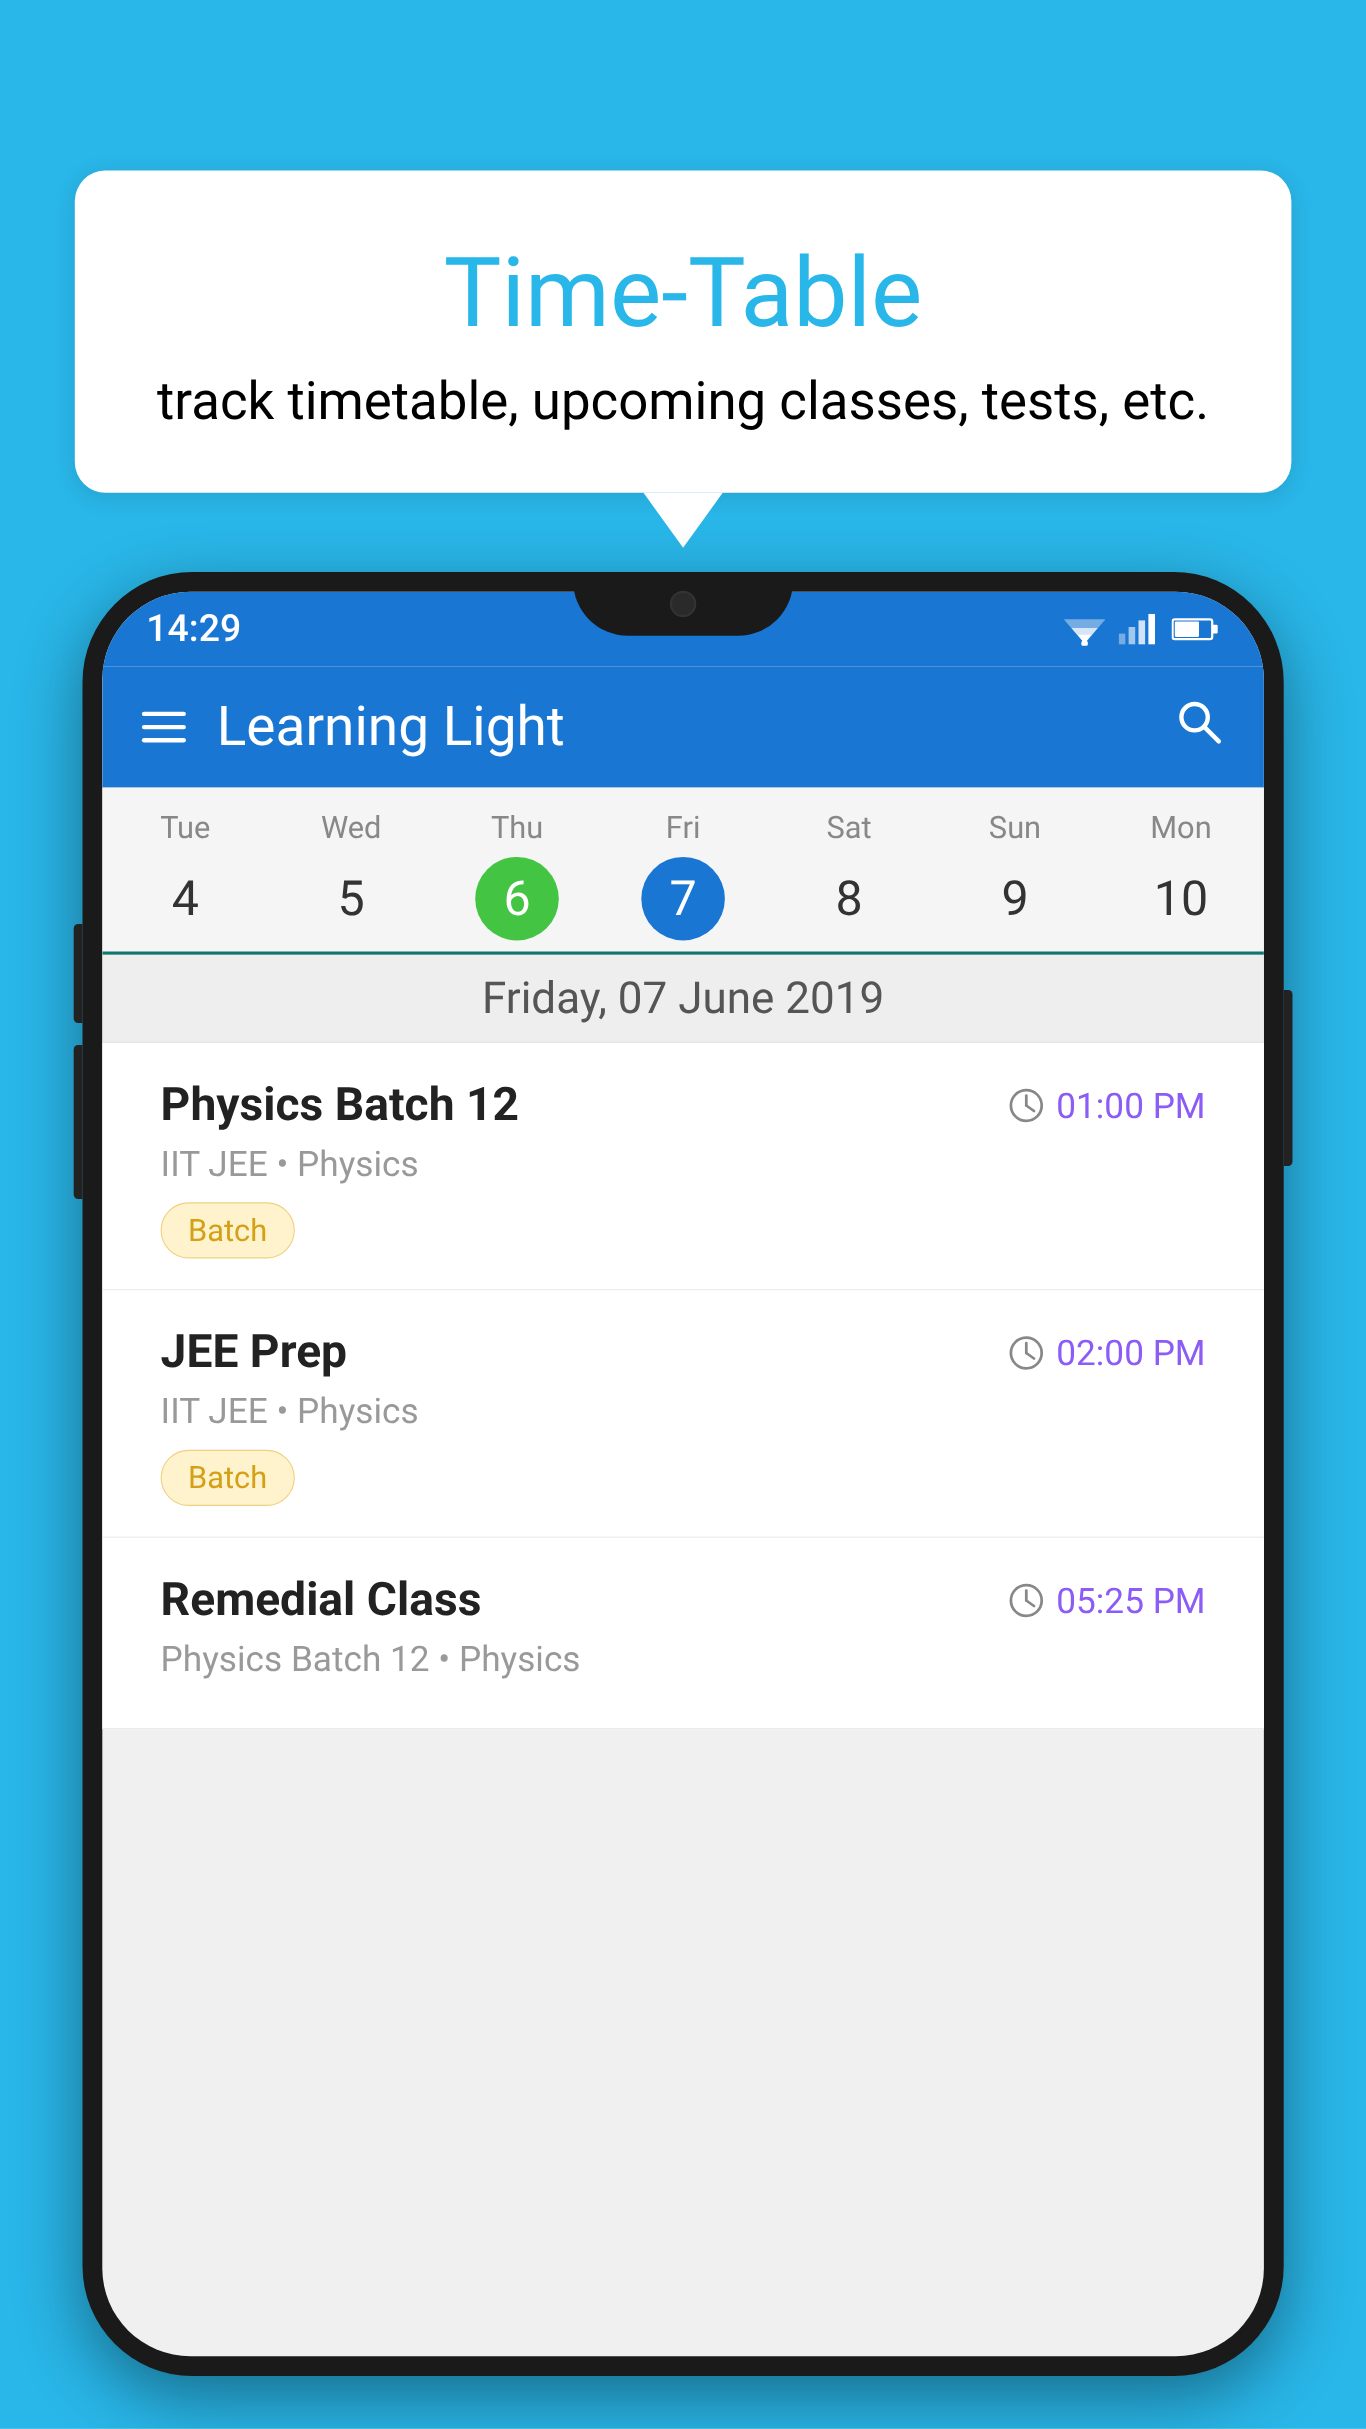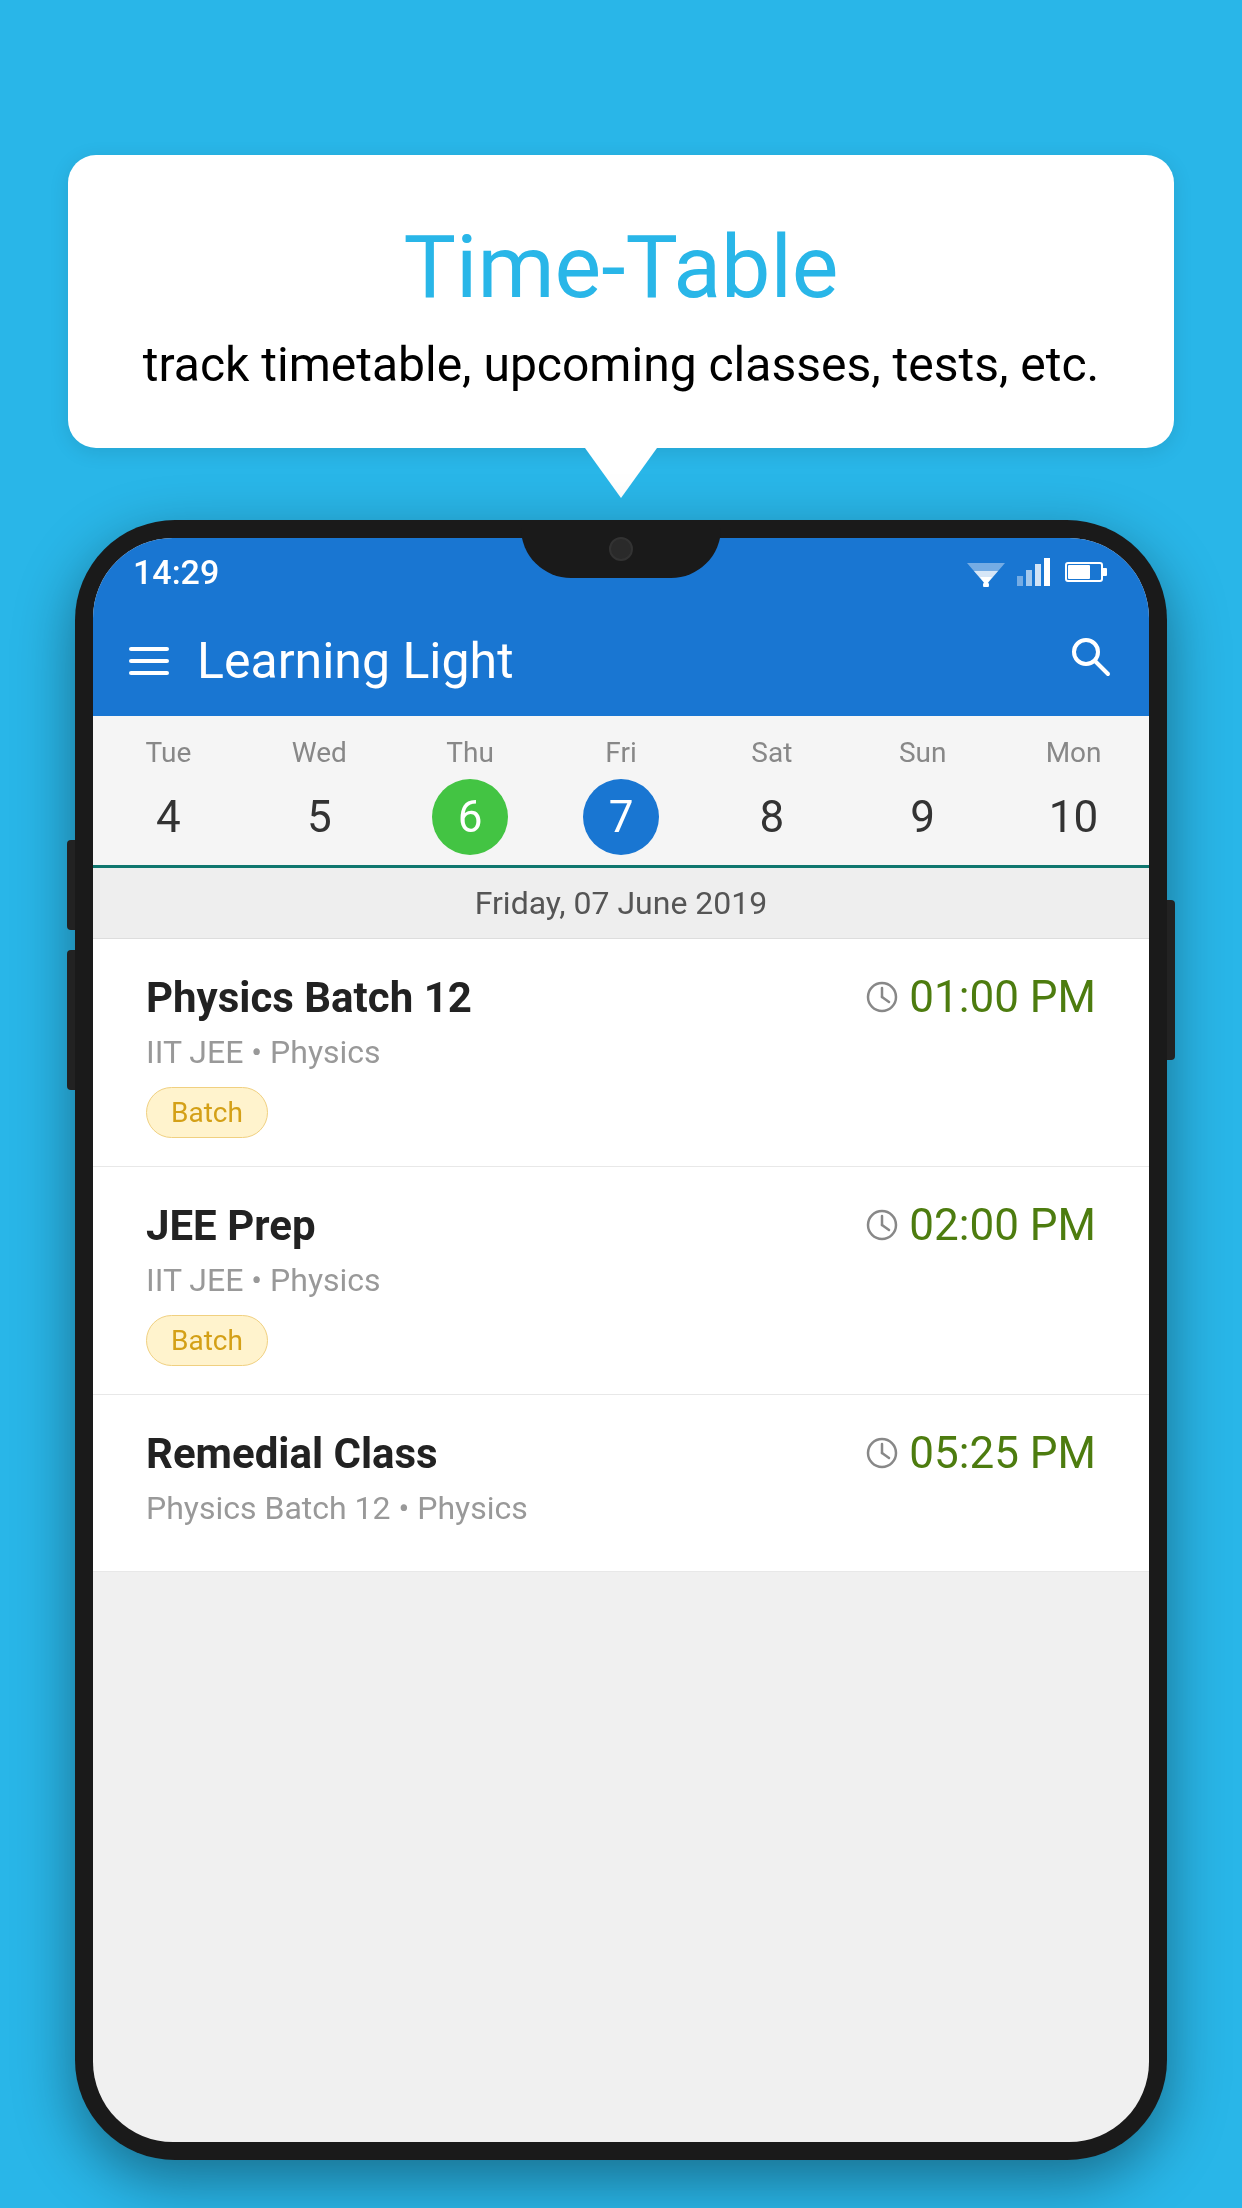--- a/index.html
+++ b/index.html
@@ -239,21 +239,21 @@
     .day-number.selected {
       background: #1976D2;
       color: white;
     }
 
     
     .selected-date-bar {
       background: #eeeeee;
       text-align: center;
       padding: 16px;
-      font-size: 32px;
+      font-size: 40px;
       color: #555;
       border-bottom: 1px solid #ddd;
     }
 
     
     .schedule-list {
       background: white;
       overflow-y: auto;
     }
 
@@ -273,22 +273,22 @@
     .schedule-item-title {
       font-size: 42px;
       font-weight: 700;
       color: #222;
     }
 
     .schedule-item-time {
       display: flex;
       align-items: center;
       gap: 10px;
-      font-size: 44px;
-      color: #4d7c0f;
+      font-size: 32px;
+      color: #8b5cf6;
     }
 
     .schedule-item-subtitle {
       font-size: 32px;
       color: #999;
       margin-bottom: 16px;
     }
 
     .batch-tag {
       display: inline-block;

